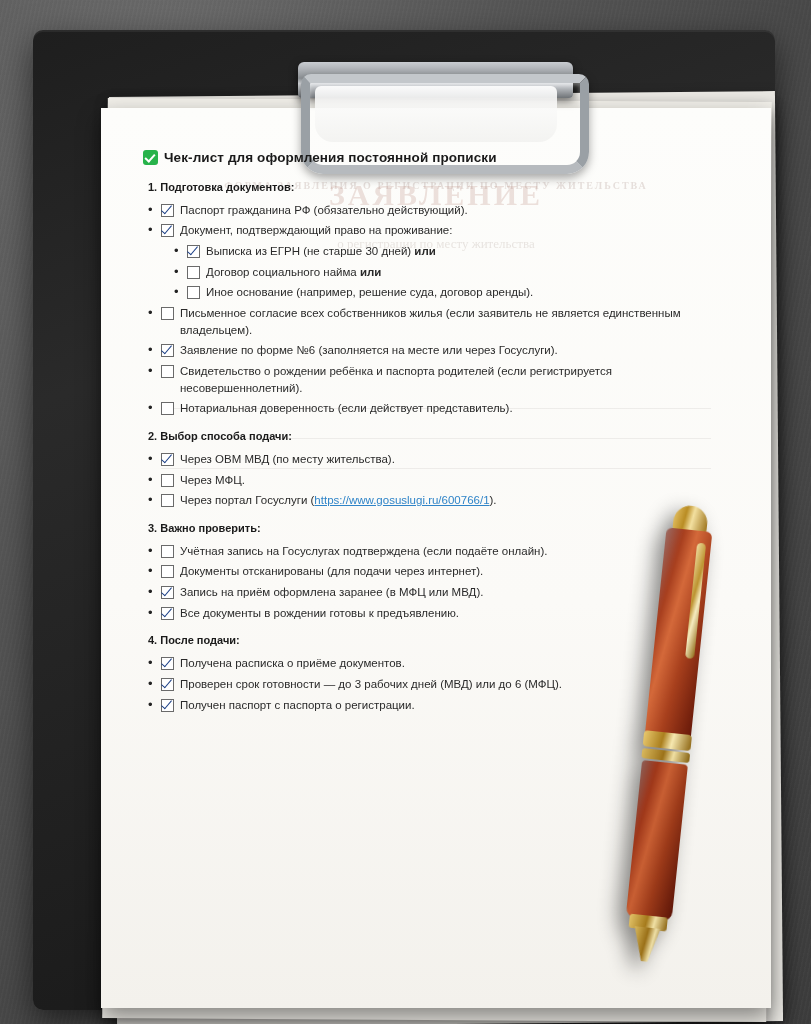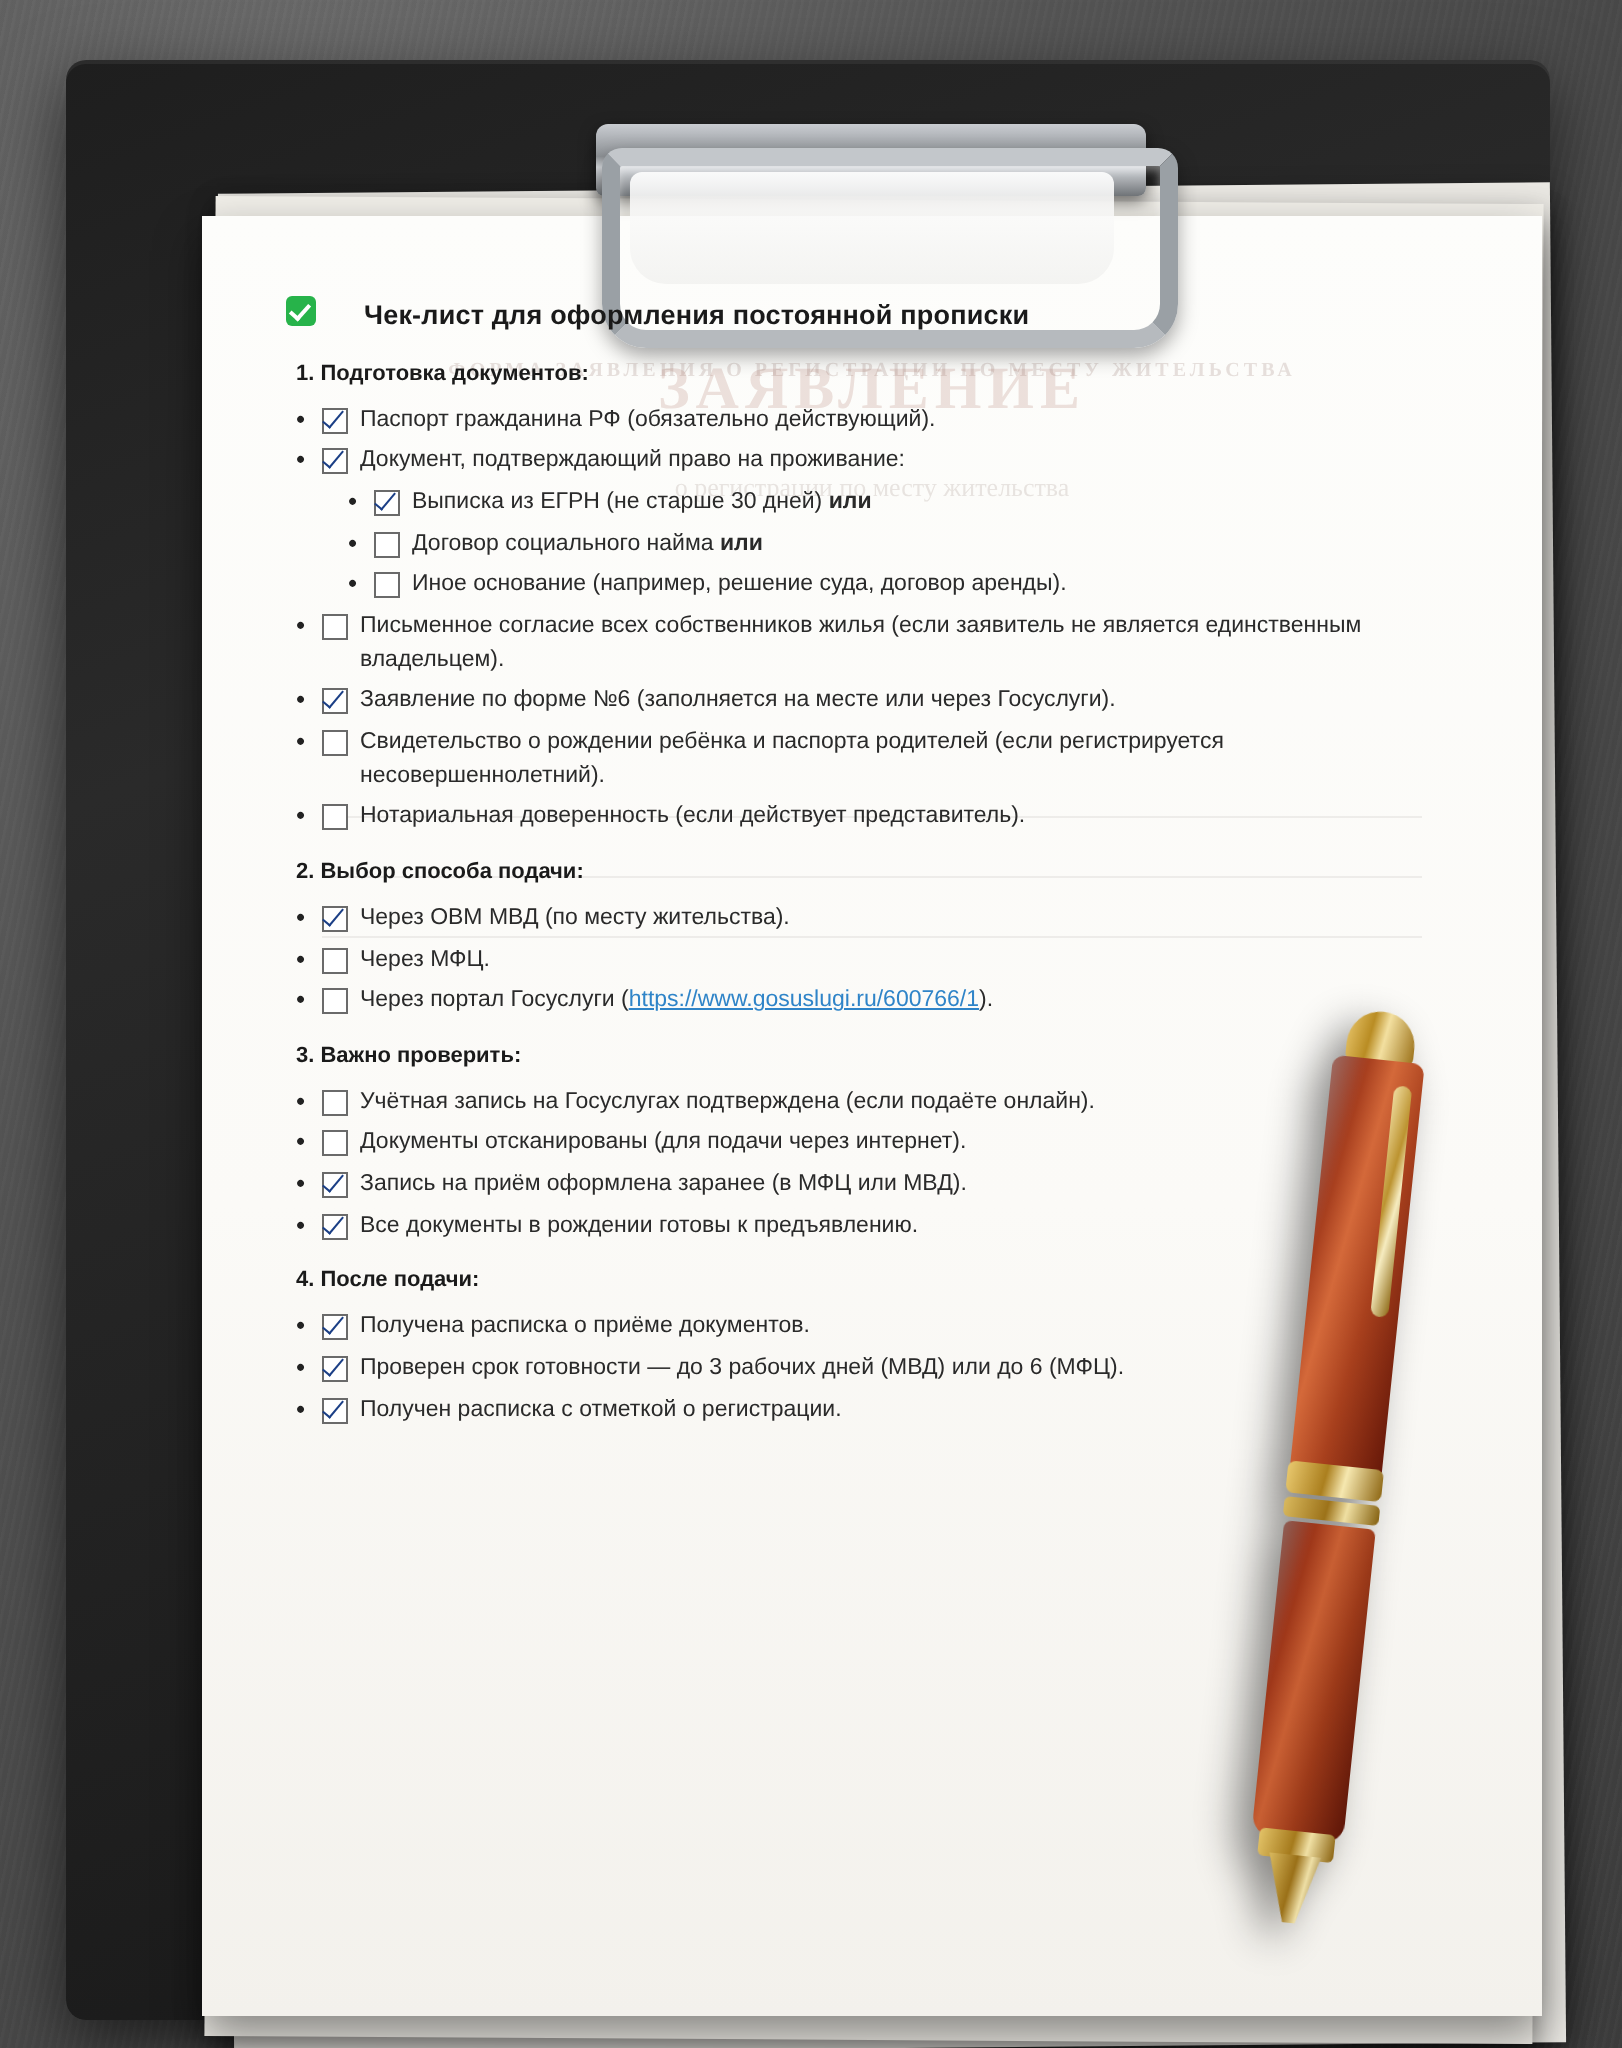--- a/index.html
+++ b/index.html
@@ -131,22 +131,22 @@
     position: absolute;
     left: 110px;
     top: 118px;
     width: 590px;
     color: #2a2a2a;
     font-size: 11.5px;
     line-height: 1.45;
   }
   .title-row {
     display: flex;
-    align-items: flex-start;
-    gap: 24px;
+    align-items: center;
+    gap: 6px;
     margin-bottom: 11px;
   }
   .title-check {
     width: 15px; height: 15px;
     background: #27b34a;
     border-radius: 3px;
     position: relative;
     flex: 0 0 auto;
   }
   .title-check::after {
@@ -404,21 +404,21 @@
       <li class="item">
         <span class="box checked"></span>
         <span class="txt">Получена расписка о приёме документов.</span>
       </li>
       <li class="item">
         <span class="box checked"></span>
         <span class="txt">Проверен срок готовности — до 3 рабочих дней (МВД) или до 6 (МФЦ).</span>
       </li>
       <li class="item">
         <span class="box checked"></span>
-        <span class="txt">Получен расписка с отметкой о регистрации.</span>
+        <span class="txt">Получен паспорт с паспорта о регистрации.</span>
       </li>
     </ul>
 
   </div>
 
   <div class="pen">
     <div class="pen-cap-top"></div>
     <div class="pen-body"></div>
     <div class="pen-clip"></div>
     <div class="pen-ring1"></div>

